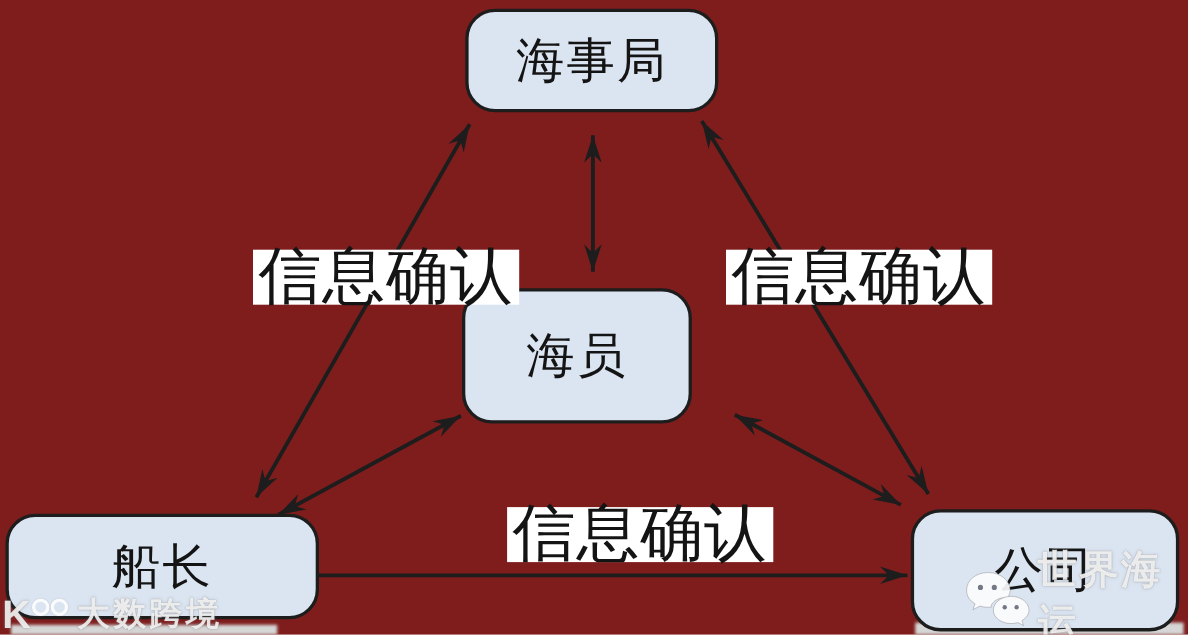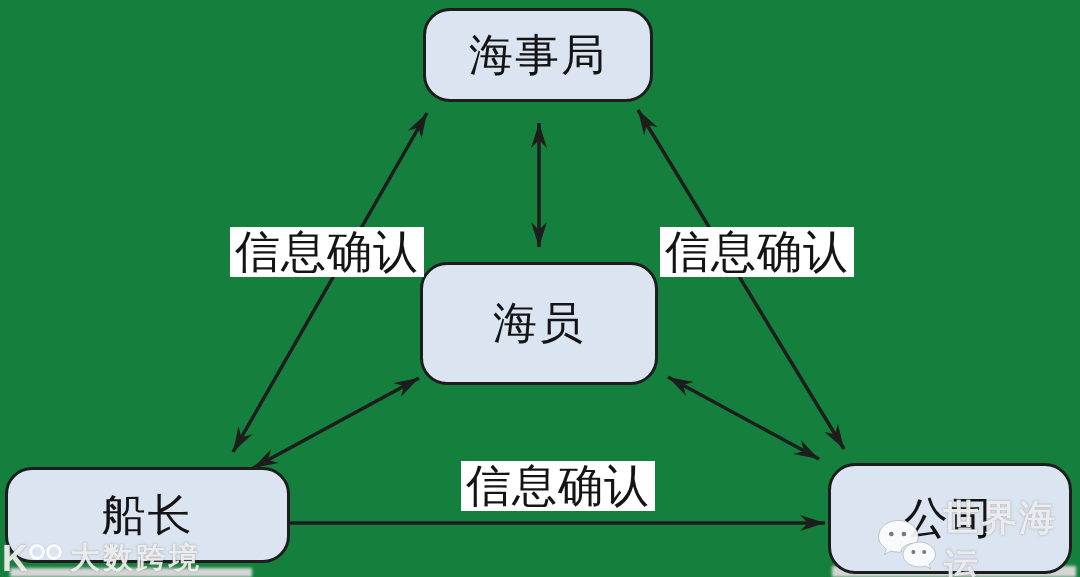--- a/index.html
+++ b/index.html
@@ -1,29 +1,29 @@
 <!DOCTYPE html>
 <html><head>
 <meta charset="utf-8">
 <style>
   html,body { margin:0; padding:0; background:#ffffff; }
   .canvas {
-    position:relative; width:1080px; height:577px; background:#15803d;
+    position:relative; width:1080px; height:577px; background:#7f1d1d;
     overflow:hidden; font-family:"Liberation Serif","DejaVu Serif",serif;
   }
   .arrows { position:absolute; left:0; top:0; z-index:1; }
   .node {
     position:absolute; box-sizing:border-box; z-index:2;
     background:#dbe5f2; border:3.5px solid #1d1d1d; border-radius:27px;
     display:flex; align-items:center; justify-content:center;
     font-size:44px; color:#141414; letter-spacing:2px;
   }
   .edge-label {
     position:absolute; z-index:3; background:#ffffff; padding:0 5px;
-    font-size:45px; line-height:50px; color:#141414; white-space:nowrap;
+    font-size:57px; line-height:50px; color:#141414; white-space:nowrap;
     letter-spacing:1px;
   }
   .shadow-strip {
     position:absolute; z-index:0; background:#d6d6d6; filter:blur(1.5px);
   }
   
   .wm {
     position:absolute; z-index:4; display:flex; align-items:center;
     color:rgba(255,255,255,0.82);
     text-shadow:0 0 1px rgba(120,120,120,0.65), 0 0 3px rgba(120,120,120,0.35);
@@ -63,21 +63,21 @@
       <line x1="844" y1="449" x2="638" y2="110" marker-start="url(#ah)" marker-end="url(#ah)"></line>
       <line x1="819" y1="459" x2="668" y2="377" marker-start="url(#ah)" marker-end="url(#ah)"></line>
       <line x1="263" y1="523" x2="825" y2="523" marker-start="url(#ah)" marker-end="url(#ah)"></line>
     </g>
   </svg>
 
   <div class="node" style="left:423px; top:8px; width:230px; height:94px;">
     <span>海事局</span>
   </div>
 
-  <div class="node" style="left:420px; top:262px; width:238px; height:123px;">
+  <div class="node" style="left:420px; top:262px; width:209px; height:123px;">
     <span>海员</span>
   </div>
 
   <div class="node" style="left:5px; top:467px; width:285px; height:96px;font-family:Liberation Mono, monospace;">
     <span>船长</span>
   </div>
 
   <div class="node" style="left:828px; top:463px; width:244px; height:111px;">
     <span>公司</span>
   </div>

